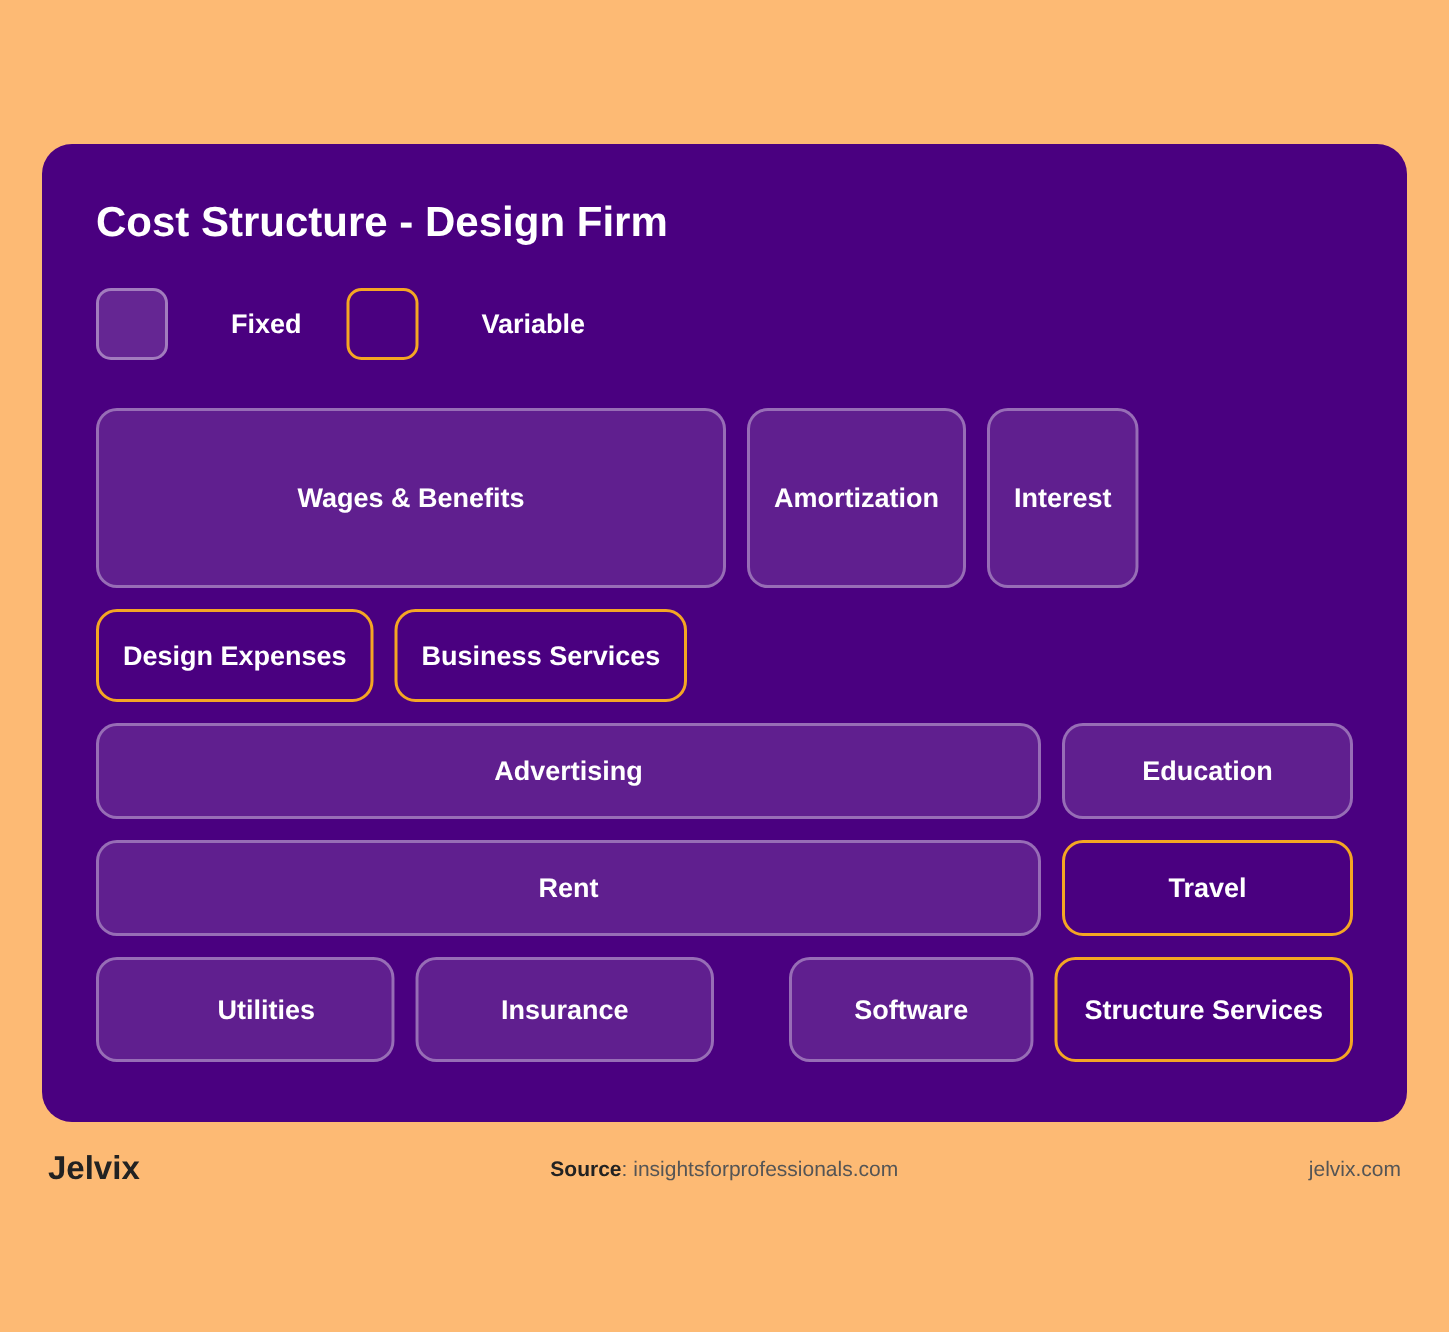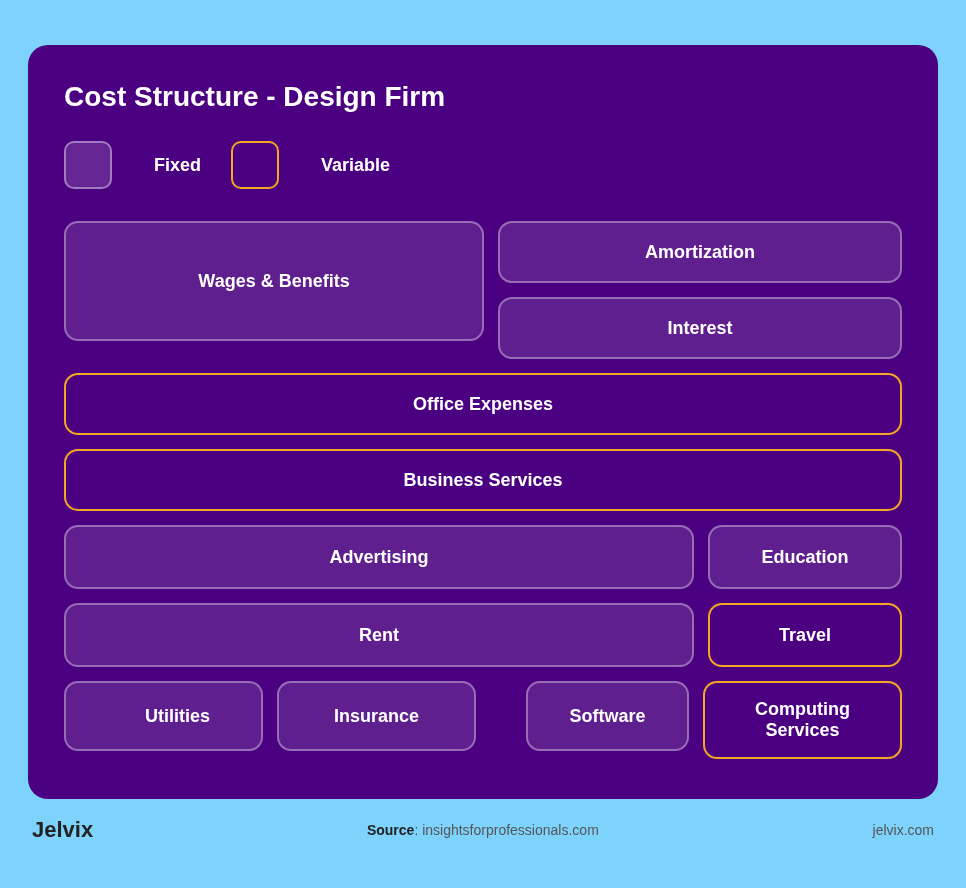--- a/index.html
+++ b/index.html
@@ -9,21 +9,21 @@
       display: flex;
       flex-direction: column;
       align-items: center;
       justify-content: center;
       min-height: 888px;
       width: 966px;
     }
     .page-wrapper {
       width: 966px;
       min-height: 888px;
-      background: #7dd3fc;
+      background: #fdba74;
       display: flex;
       flex-direction: column;
       align-items: center;
       justify-content: center;
       padding: 20px;
     }
     .main-card {
       background: #4a0080;
       border-radius: 20px;
       padding: 36px 36px 40px 36px;
@@ -110,21 +110,21 @@
       padding: 20px 16px;
     }
 
     .col-left-large {
       flex: 0 0 420px;
       width: 420px;
     }
     .col-right {
       flex: 1;
       display: flex;
-      flex-direction: column;
+      flex-direction: row;
       gap: 14px;
     }
 
     .box-tall {
       min-height: 120px;
     }
     .box-short {
       min-height: 62px;
       padding: 16px;
     }
@@ -189,21 +189,21 @@
           </div>
           <div class="box-fixed box-short">
             <span>Interest</span>
           </div>
         </div>
       </div>
 
       <div class="row">
         <div class="col-right">
           <div class="box-variable box-short">
-            <span>Office Expenses</span>
+            <span>Design Expenses</span>
           </div>
           <div class="box-variable box-short">
             <span>Business Services</span>
           </div>
         </div>
       </div>
 
       <div class="row">
         <div style="flex:0 0 630px;">
           <div class="box-fixed box-short" style="min-height:64px;">
@@ -241,21 +241,21 @@
             <span>Insurance</span>
           </div>
         </div>
         <div style="flex:1;">
           <div class="box-fixed box-short" style="min-height:70px;margin-left:36px;">
             <span>Software</span>
           </div>
         </div>
         <div style="flex:1;">
           <div class="box-variable box-short" style="min-height:70px;">
-            <span>Computing Services</span>
+            <span>Structure Services</span>
           </div>
         </div>
       </div>
 
     </div>
   </div>
 
   <div class="footer">
     <span class="footer-brand">Jelvix</span>
     <span class="footer-source">

